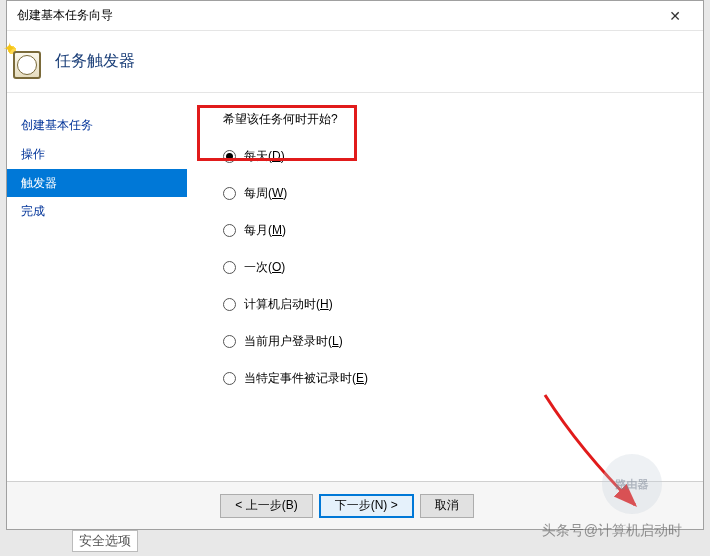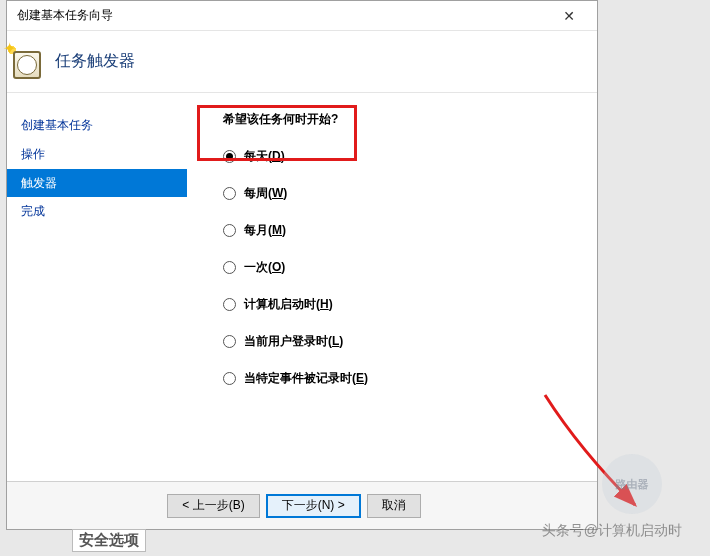--- a/index.html
+++ b/index.html
@@ -12,21 +12,21 @@
       width: 710px;
       height: 556px;
       background: #e8e8e8;
       position: relative;
       overflow: hidden;
     }
     .dialog {
       position: absolute;
       top: 0;
       left: 6px;
-      width: 592px;
+      width: 698px;
       height: 530px;
       background: #ffffff;
       border: 1px solid #a0a0a0;
       display: flex;
       flex-direction: column;
     }
     .titlebar {
       height: 30px;
       display: flex;
       align-items: center;
@@ -121,21 +121,20 @@
     }
     .nav-item.selected {
       background: #0078d7;
       color: #ffffff;
     }
     .main-panel {
       flex: 1;
       padding-top: 18px;
       padding-left: 36px;
       position: relative;
-      font-weight: bold;
     }
     .highlight-box {
       position: absolute;
       left: 10px;
       top: 12px;
       width: 160px;
       height: 56px;
       border: 3px solid #e11b1b;
       pointer-events: none;
     }
@@ -227,26 +226,25 @@
       justify-content: center;
       color: rgba(120,130,145,0.5);
       font-size: 11px;
       pointer-events: none;
       font-weight: bold;
     }
     .bottom-fragment {
       position: absolute;
       bottom: 4px;
       left: 72px;
-      font-size: 15px;
+      font-size: 13px;
       color: #555;
       border: 1px solid #bbb;
       background: #fff;
       padding: 1px 6px;
-      font-weight: bold;
     }
   </style>
 </head>
 <body>
 
 <div class="dialog">
 
   <div class="titlebar">
     <span class="titlebar-title">创建基本任务向导</span>
     <div class="close-btn">

